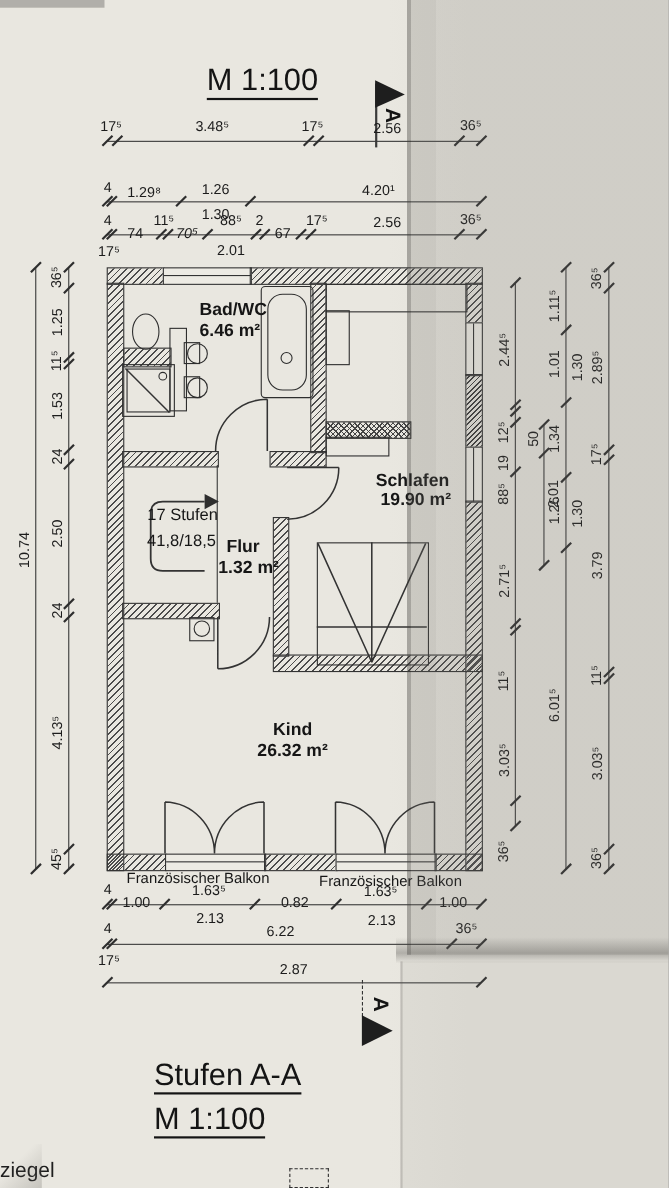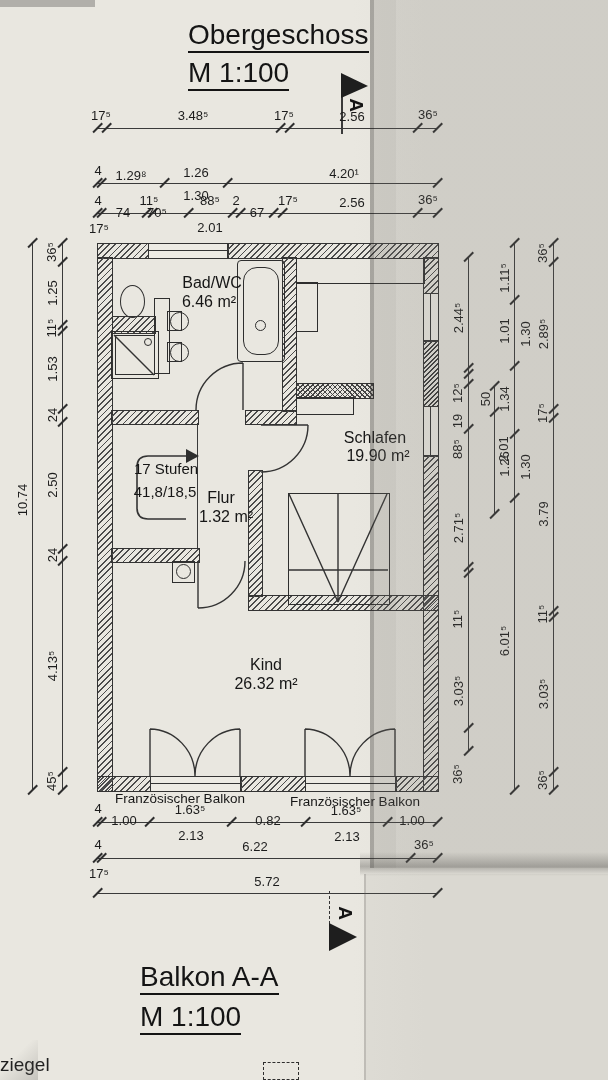--- a/index.html
+++ b/index.html
@@ -19,36 +19,35 @@
   .round{border-radius:50%;}
   .rad{position:absolute;border:1.2px solid #333;
     background:repeating-linear-gradient(45deg,rgba(0,0,0,0) 0 2.5px,#444 2.5px 3.5px),
                repeating-linear-gradient(-45deg,rgba(0,0,0,0) 0 2.5px,#444 2.5px 3.5px);}
   
   .dl{position:absolute;background:#3a3a3a;}
   .tk{position:absolute;width:13px;height:1.5px;background:#2e2e2e;}
   .dlab{position:absolute;font-size:13px;line-height:13px;color:#1c1c1c;white-space:nowrap;transform:translate(-50%,-50%);}
   .dlab.v{transform:translate(-50%,-50%) rotate(-90deg);}
   
-  .rlab{position:absolute;font-size:16px;line-height:17px;color:#161616;white-space:nowrap;transform:translate(-50%,-50%);}
+  .rlab{position:absolute;font-size:16px;line-height:17px;color:#161616;white-space:nowrap;transform:translate(-50%,-50%);font-weight:bold;}
   .slab{position:absolute;font-size:15px;line-height:16px;color:#161616;white-space:nowrap;transform:translate(-50%,-50%);}
   .blab{position:absolute;font-size:13.5px;color:#161616;white-space:nowrap;transform:translate(-50%,-50%);}
   .t1{position:absolute;font-size:28px;line-height:30px;color:#141414;border-bottom:2.2px solid #141414;padding-bottom:1px;white-space:nowrap;}
   .seclet{position:absolute;font-size:19px;font-weight:700;color:#141414;transform:rotate(90deg);}
   svg.ovl{position:absolute;left:0;top:0;pointer-events:none;}
   .fold{position:absolute;pointer-events:none;}
 </style>
 </head>
 <body>
 
 <div class="paper">
 
-  <div class="t1" style="left:188px;top:20px">Obergeschoss</div>
   <div class="t1" style="left:188px;top:58px">M 1:100</div>
-  <div class="t1" style="left:140px;top:962px">Balkon A-A</div>
+  <div class="t1" style="left:140px;top:962px">Stufen A-A</div>
   <div class="t1" style="left:140px;top:1002px">M 1:100</div>
   <div class="abs" style="left:0px;top:1054px;font-size:19px">ziegel</div>
 
   <div class="dl" style="left:341px;top:76px;width:1.5px;height:58px"></div>
   <div class="seclet" style="left:349px;top:94px">A</div>
   <div class="abs" style="left:329px;top:891px;height:33px;border-left:1.5px dashed #333"></div>
   <div class="seclet" style="left:338px;top:902px">A</div>
 
   <div class="wall" style="left:97px;top:243px;width:51px;height:14px"></div>
   <div class="win winh" style="left:148px;top:243px;width:79px;height:14px"></div>
@@ -168,21 +167,21 @@
       <div class="tk" style="left: 181.5px; top: 212.25px; transform: rotate(-45deg);"></div>
       <div class="tk" style="left: 225.5px; top: 212.25px; transform: rotate(-45deg);"></div>
       <div class="tk" style="left: 233.5px; top: 212.25px; transform: rotate(-45deg);"></div>
       <div class="tk" style="left: 266.5px; top: 212.25px; transform: rotate(-45deg);"></div>
       <div class="tk" style="left: 275.5px; top: 212.25px; transform: rotate(-45deg);"></div>
       <div class="tk" style="left: 410.5px; top: 212.25px; transform: rotate(-45deg);"></div>
       <div class="tk" style="left: 430.5px; top: 212.25px; transform: rotate(-45deg);"></div>
       <div class="dlab" style="left: 98px; top: 200px;">4</div>
       <div class="dlab" style="left: 123px; top: 212px;">74</div>
       <div class="dlab" style="left: 149px; top: 200px;">11⁵</div>
-      <div class="dlab" style="left: 157px; top: 212px;">70⁵</div>
+      <div class="dlab" style="left: 170px; top: 212px; font-style: italic;">70⁵</div>
       <div class="dlab" style="left: 210px; top: 200px;">88⁵</div>
       <div class="dlab" style="left: 236px; top: 200px;">2</div>
       <div class="dlab" style="left: 257px; top: 212px;">67</div>
       <div class="dlab" style="left: 288px; top: 200px;">17⁵</div>
       <div class="dlab" style="left: 352px; top: 202px;">2.56</div>
       <div class="dlab" style="left: 428px; top: 199px;">36⁵</div>
       <div class="dlab" style="left: 210px; top: 227px;">2.01</div>
       <div class="dlab" style="left: 99px; top: 228px;">17⁵</div>
       <div class="dl" style="left: 97px; top: 822px; width: 340px; height: 1.2px;"></div>
       <div class="tk" style="left: 90.5px; top: 821.25px; transform: rotate(-45deg);"></div>
@@ -205,21 +204,21 @@
       <div class="tk" style="left: 94.5px; top: 857.25px; transform: rotate(-45deg);"></div>
       <div class="tk" style="left: 403.5px; top: 857.25px; transform: rotate(-45deg);"></div>
       <div class="tk" style="left: 430.5px; top: 857.25px; transform: rotate(-45deg);"></div>
       <div class="dlab" style="left: 98px; top: 844px;">4</div>
       <div class="dlab" style="left: 255px; top: 846px;">6.22</div>
       <div class="dlab" style="left: 424px; top: 844px;">36⁵</div>
       <div class="dlab" style="left: 99px; top: 873px;">17⁵</div>
       <div class="dl" style="left: 97px; top: 893px; width: 340px; height: 1.2px;"></div>
       <div class="tk" style="left: 90.5px; top: 892.25px; transform: rotate(-45deg);"></div>
       <div class="tk" style="left: 430.5px; top: 892.25px; transform: rotate(-45deg);"></div>
-      <div class="dlab" style="left: 267px; top: 881px;">5.72</div>
+      <div class="dlab" style="left: 267px; top: 881px;">2.87</div>
       <div class="dl" style="left: 32px; top: 243px; width: 1.2px; height: 547px;"></div>
       <div class="tk" style="left: 25.5px; top: 242.25px; transform: rotate(-45deg);"></div>
       <div class="tk" style="left: 25.5px; top: 789.25px; transform: rotate(-45deg);"></div>
       <div class="dlab v" style="left: 22px; top: 500px;">10.74</div>
       <div class="dl" style="left: 62px; top: 243px; width: 1.2px; height: 547px;"></div>
       <div class="tk" style="left: 55.5px; top: 242.25px; transform: rotate(-45deg);"></div>
       <div class="tk" style="left: 55.5px; top: 261.25px; transform: rotate(-45deg);"></div>
       <div class="tk" style="left: 55.5px; top: 324.25px; transform: rotate(-45deg);"></div>
       <div class="tk" style="left: 55.5px; top: 330.25px; transform: rotate(-45deg);"></div>
       <div class="tk" style="left: 55.5px; top: 408.25px; transform: rotate(-45deg);"></div>

